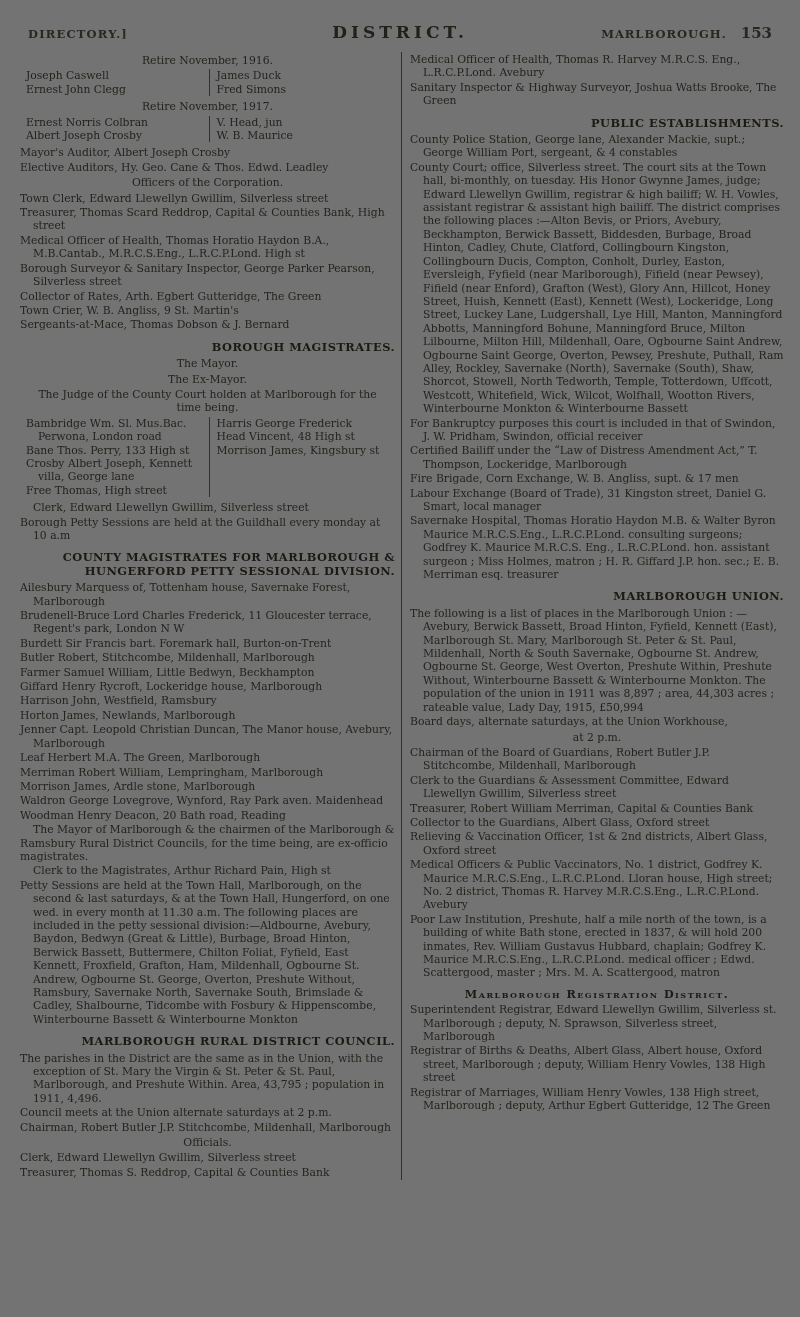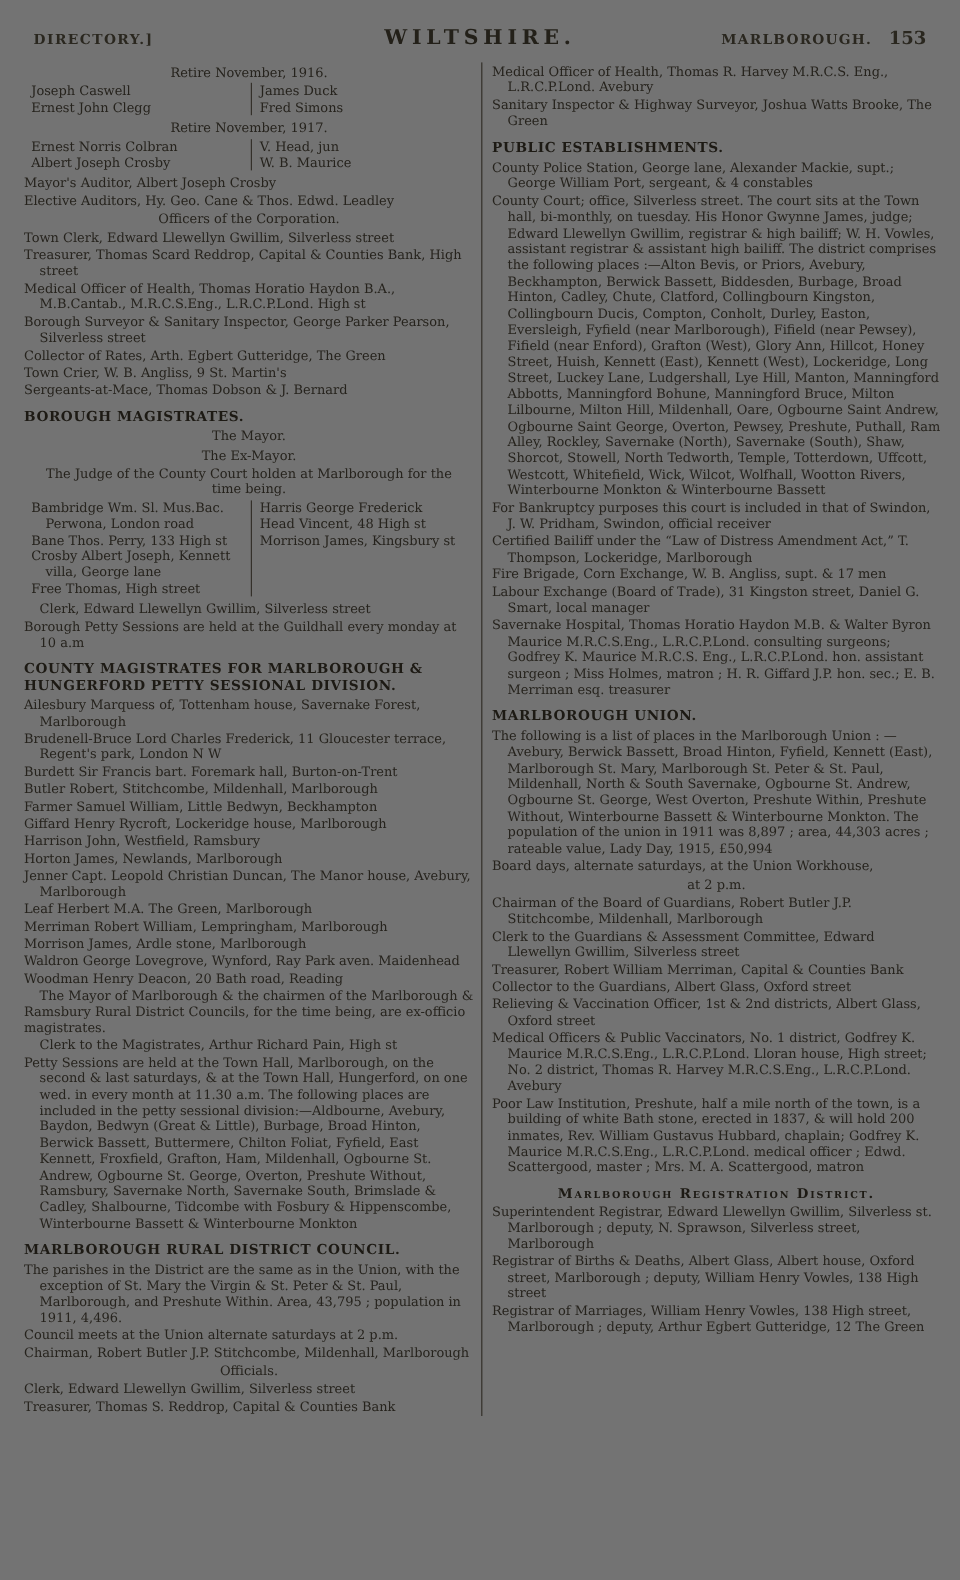--- a/index.html
+++ b/index.html
@@ -14,38 +14,38 @@
   .rh-left{flex:1;font-size:11.5px;font-weight:bold;letter-spacing:1.2px;color:#2a271f;}
   .rh-center{flex:0 0 auto;font-size:17px;font-weight:bold;letter-spacing:4px;color:#232019;}
   .rh-right{flex:1;text-align:right;font-size:11.5px;font-weight:bold;letter-spacing:1px;color:#2a271f;}
   .rh-right .pageno{font-size:15px;margin-left:14px;letter-spacing:0;}
   
   .cols{display:flex;align-items:stretch;padding:0 2px;}
   .col{width:50%;box-sizing:border-box;font-size:10.8px;line-height:13.4px;}
   .col-left{padding:0 6px 0 4px;}
   .col-right{border-left:1.5px solid #34302a;padding:0 2px 0 8px;}
   
-  .b-h{text-align:left;font-weight:bold;font-size:11.4px;letter-spacing:0.5px;margin:9px 0 3px;color:#1d1a14;}
+  .b-h{text-align:right;font-weight:bold;font-size:11.4px;letter-spacing:0.5px;margin:9px 0 3px;color:#1d1a14;}
   .b-sc{text-align:center;font-variant:small-caps;font-weight:bold;letter-spacing:1.5px;font-size:11.2px;margin:8px 0 2px;color:#1d1a14;}
   .b-c{text-align:center;margin:2px 16px;}
   .b-p{padding-left:13px;text-indent:-13px;margin:1px 0;}
   .b-pi{text-indent:13px;margin:1px 0;}
   .pairs{display:flex;margin:1px 0 4px;}
   .pair-col{flex:1;box-sizing:border-box;}
   .pair-col.second{border-left:1px solid #34302a;padding-left:7px;}
   .pair-col.first{padding-left:6px;padding-right:4px;}
   .pair-item{padding-left:12px;text-indent:-12px;}
 </style>
 </head>
 <body>
 
 <div class="page">
   <div class="running-header">
     <div class="rh-left">DIRECTORY.]</div>
-    <div class="rh-center">WILTSHIRE.</div>
+    <div class="rh-center">DISTRICT.</div>
     <div class="rh-right">
       <span>MARLBOROUGH.</span><span class="pageno">153</span>
     </div>
   </div>
   <div class="cols">
     <div class="col col-left">
         <div class="b-c">Retire November, 1916.</div>
         <div class="pairs">
           <div class="pair-col first">
             <div class="pair-item">Joseph Caswell</div>

